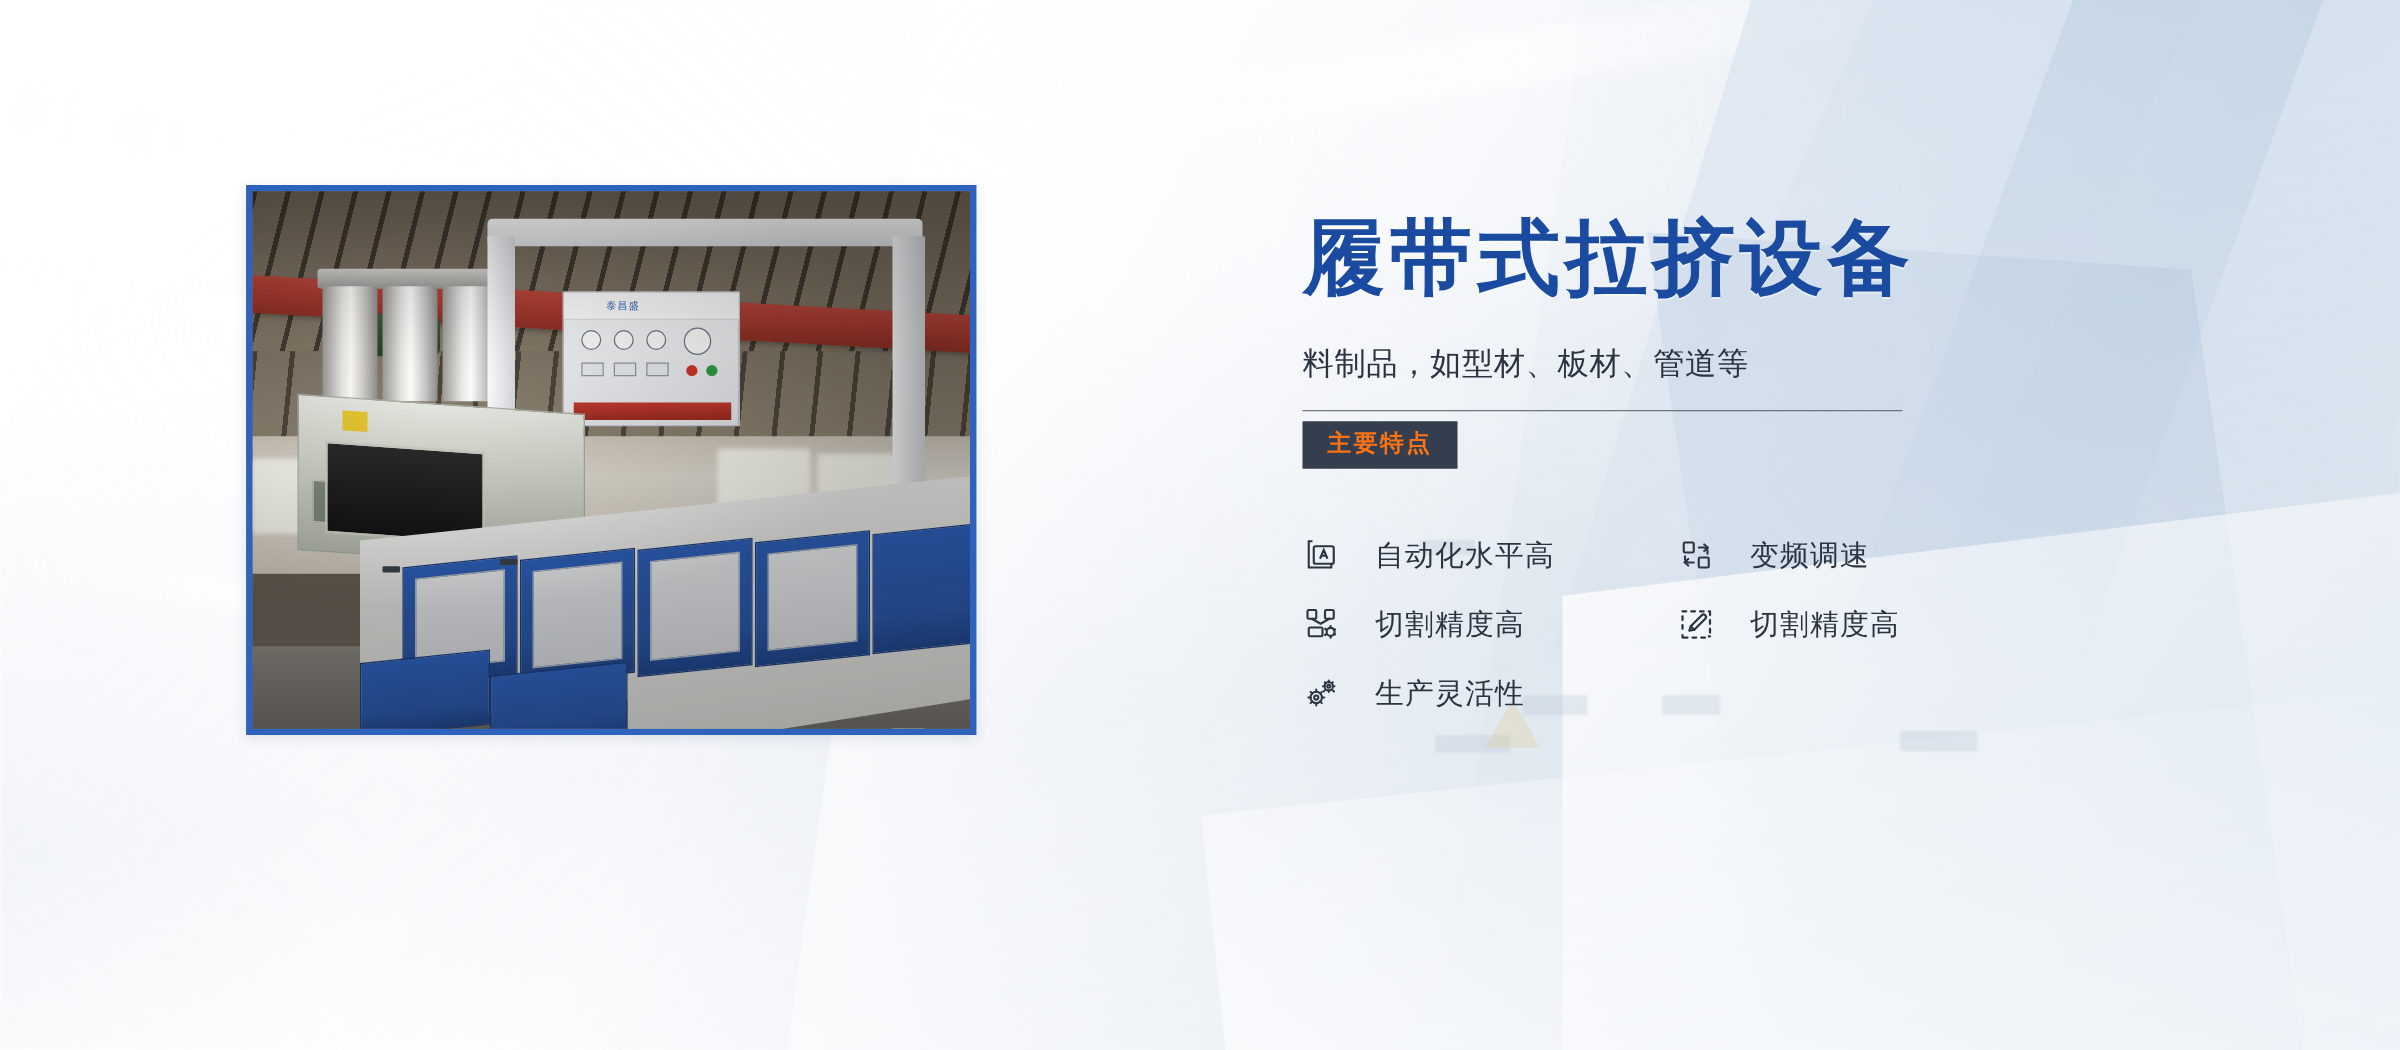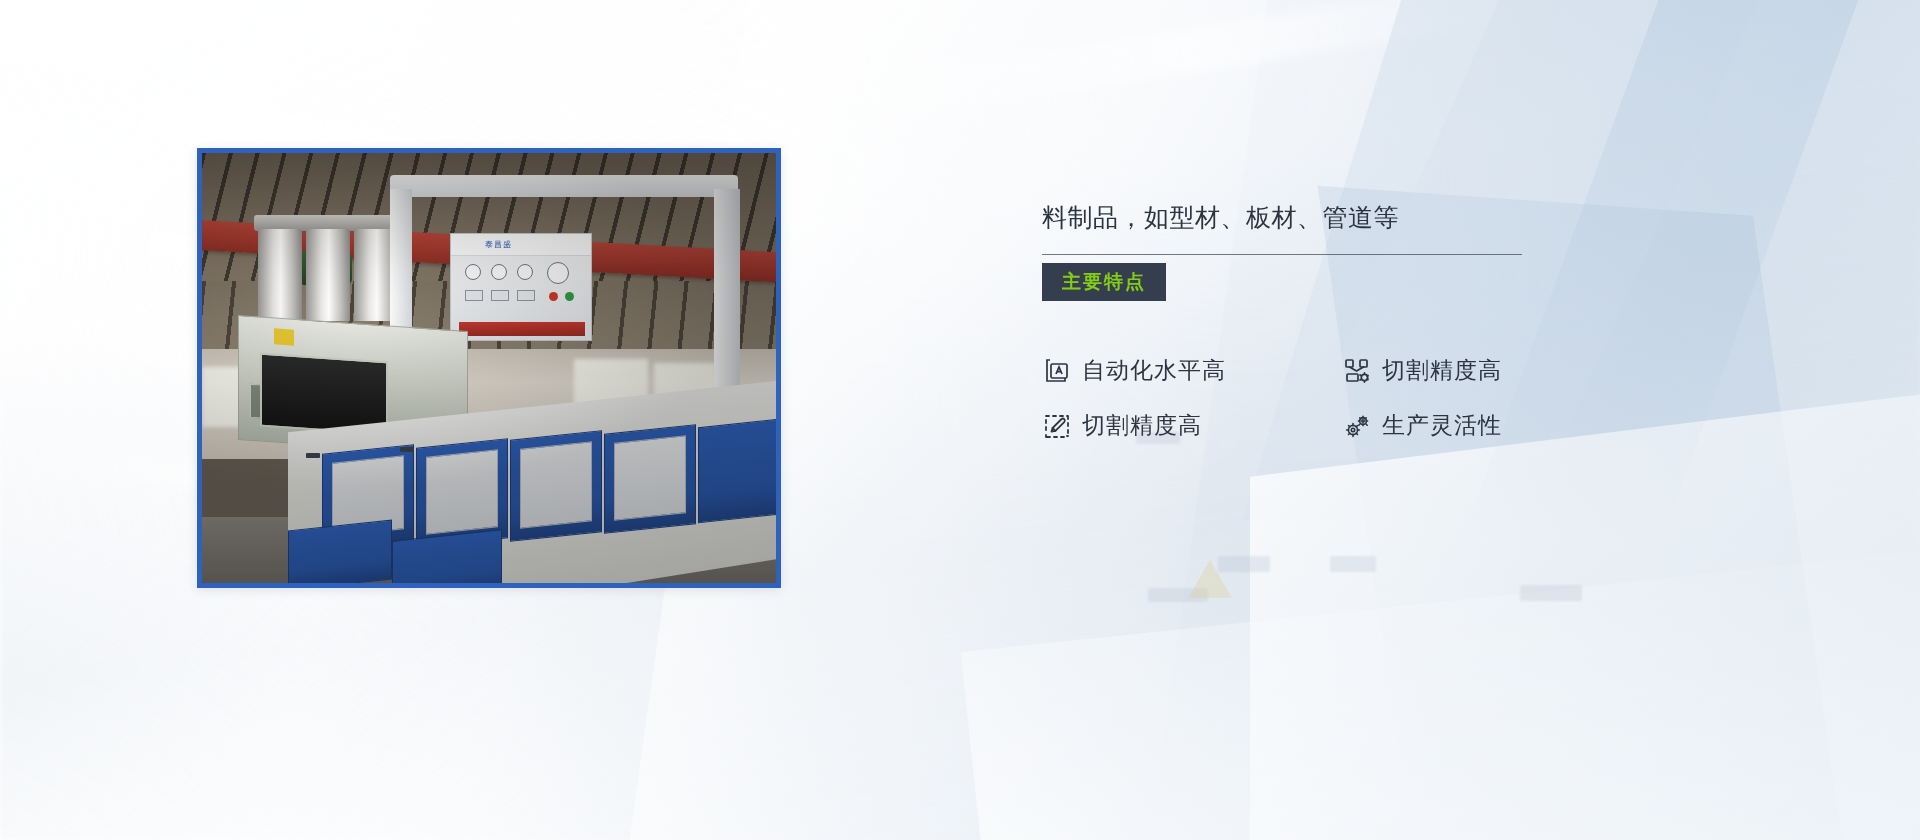--- a/index.html
+++ b/index.html
@@ -310,40 +310,40 @@
     width: 480px;
     height: 1px;
     background: #59616b;
     opacity: 0.85;
   }
 
   .badge {
     display: inline-block;
     margin-top: 8px;
     background: #343e4f;
-    color: #84cc16;
+    color: #f97316;
     font-size: 19px;
     font-weight: bold;
     letter-spacing: 2px;
     padding: 9px 20px 10px 20px;
     line-height: 1;
   }
 
   .features {
     margin-top: 42px;
     display: grid;
     grid-template-columns: 300px 300px;
     grid-auto-rows: 55px;
     column-gap: 0px;
     row-gap: 0px;
   }
   .feature {
     display: flex;
     align-items: center;
-    gap: 10px;
+    gap: 28px;
     cursor: default;
   }
   .feature .ico {
     width: 30px; height: 30px;
     display: flex; align-items: center; justify-content: center;
     flex: 0 0 30px;
     color: #2c3542;
   }
   .feature .ico svg { display: block; }
   .feature .flabel {
@@ -450,20 +450,21 @@
       <div class="ph-cab" style="left:190px; top:382px; width:110px; height:60px; transform:skewY(-6deg);"></div>
       <div class="ph-handle" style="left:104px; top:300px;"></div>
       <div class="ph-handle" style="left:198px; top:294px;"></div>
 
       <div class="ph-shadow"></div>
     </div>
   </div>
 
   <div class="content">
 
+    <h1 class="title">履带式拉挤设备</h1>
 
     <div class="desc">
       <span class="desc-line">料制品，如型材、板材、管道等</span>
     </div>
 
     <div class="divider"></div>
 
     <div class="badge">主要特点</div>
 
     <div class="features">
@@ -473,20 +474,33 @@
           <svg width="28" height="28" viewBox="0 0 28 28" fill="none" stroke="currentColor" stroke-width="1.7">
             <path d="M7 3 H4 V24 H22 V21"></path>
             <rect x="8" y="7" width="16" height="14" rx="1.5"></rect>
             <path d="M13 17 L16 10 L19 17 M14.2 14.6 H17.8"></path>
           </svg>
         </span>
         <span class="flabel">自动化水平高</span>
       </div>
 
 
+      <div class="feature">
+        <span class="ico">
+          <svg width="28" height="28" viewBox="0 0 28 28" fill="none" stroke="currentColor" stroke-width="1.7">
+            <rect x="4" y="4" width="8" height="8" rx="1"></rect>
+            <rect x="16" y="16" width="8" height="8" rx="1"></rect>
+            <path d="M16 8 h4 a3 3 0 0 1 3 3 v2" stroke-linecap="round"></path>
+            <path d="M20.4 5.6 L23.4 8.2 L20.4 10.8" stroke-linecap="round" stroke-linejoin="round"></path>
+            <path d="M12 20 H8 a3 3 0 0 1 -3 -3 v-2" stroke-linecap="round"></path>
+            <path d="M7.6 22.4 L4.6 19.8 L7.6 17.2" stroke-linecap="round" stroke-linejoin="round"></path>
+          </svg>
+        </span>
+        <span class="flabel">变频调速</span>
+      </div>
 
       <div class="feature">
         <span class="ico">
           <svg width="28" height="28" viewBox="0 0 28 28" fill="none" stroke="currentColor" stroke-width="1.7">
             <rect x="3" y="3" width="7" height="7" rx="1"></rect>
             <rect x="17" y="3" width="7" height="7" rx="1"></rect>
             <path d="M6.5 10 L13.5 14 L20.5 10" stroke-linecap="round" stroke-linejoin="round"></path>
             <rect x="4" y="17" width="11" height="7" rx="1"></rect>
             <circle cx="21.5" cy="20.5" r="3.2"></circle>
             <path d="M21.5 15.9 v1.2 M21.5 23.9 v1.2 M25 18.4 l-1 .6 M18 22.4 l-1 .6 M25 22.6 l-1-.6 M18 18.6 l-1-.6" stroke-linecap="round"></path>

